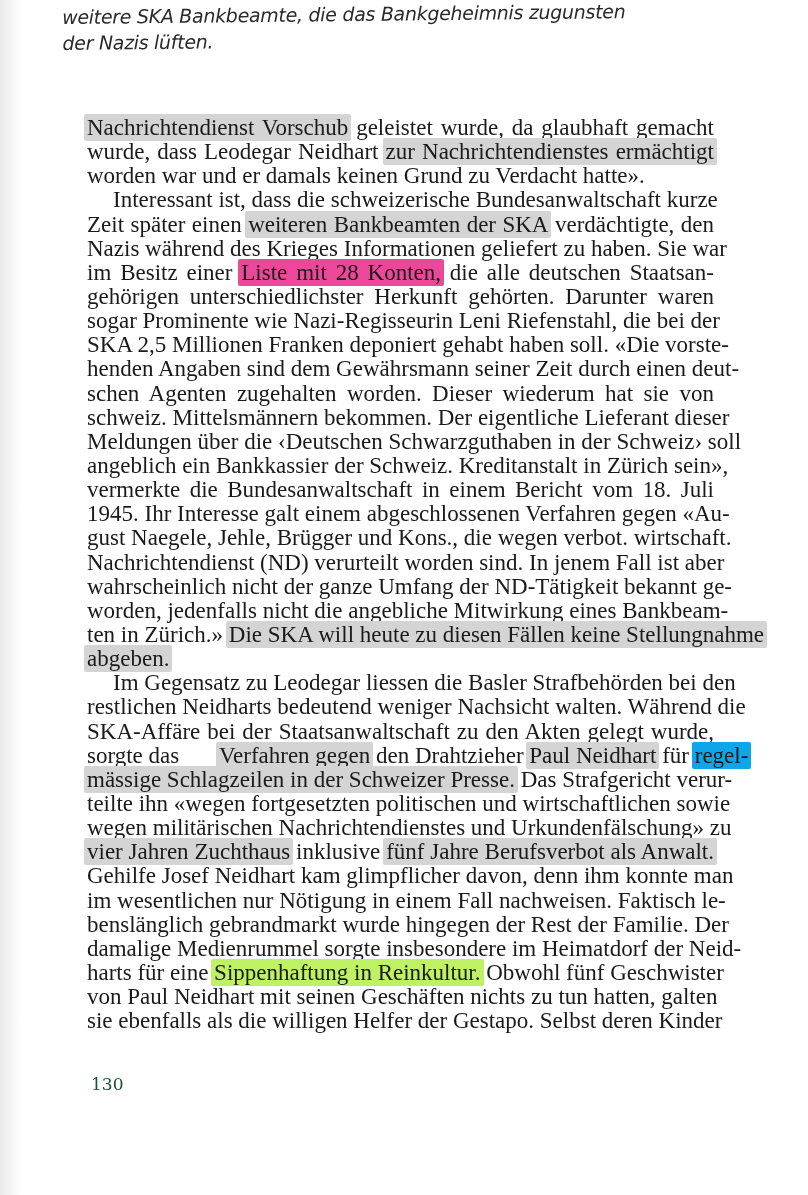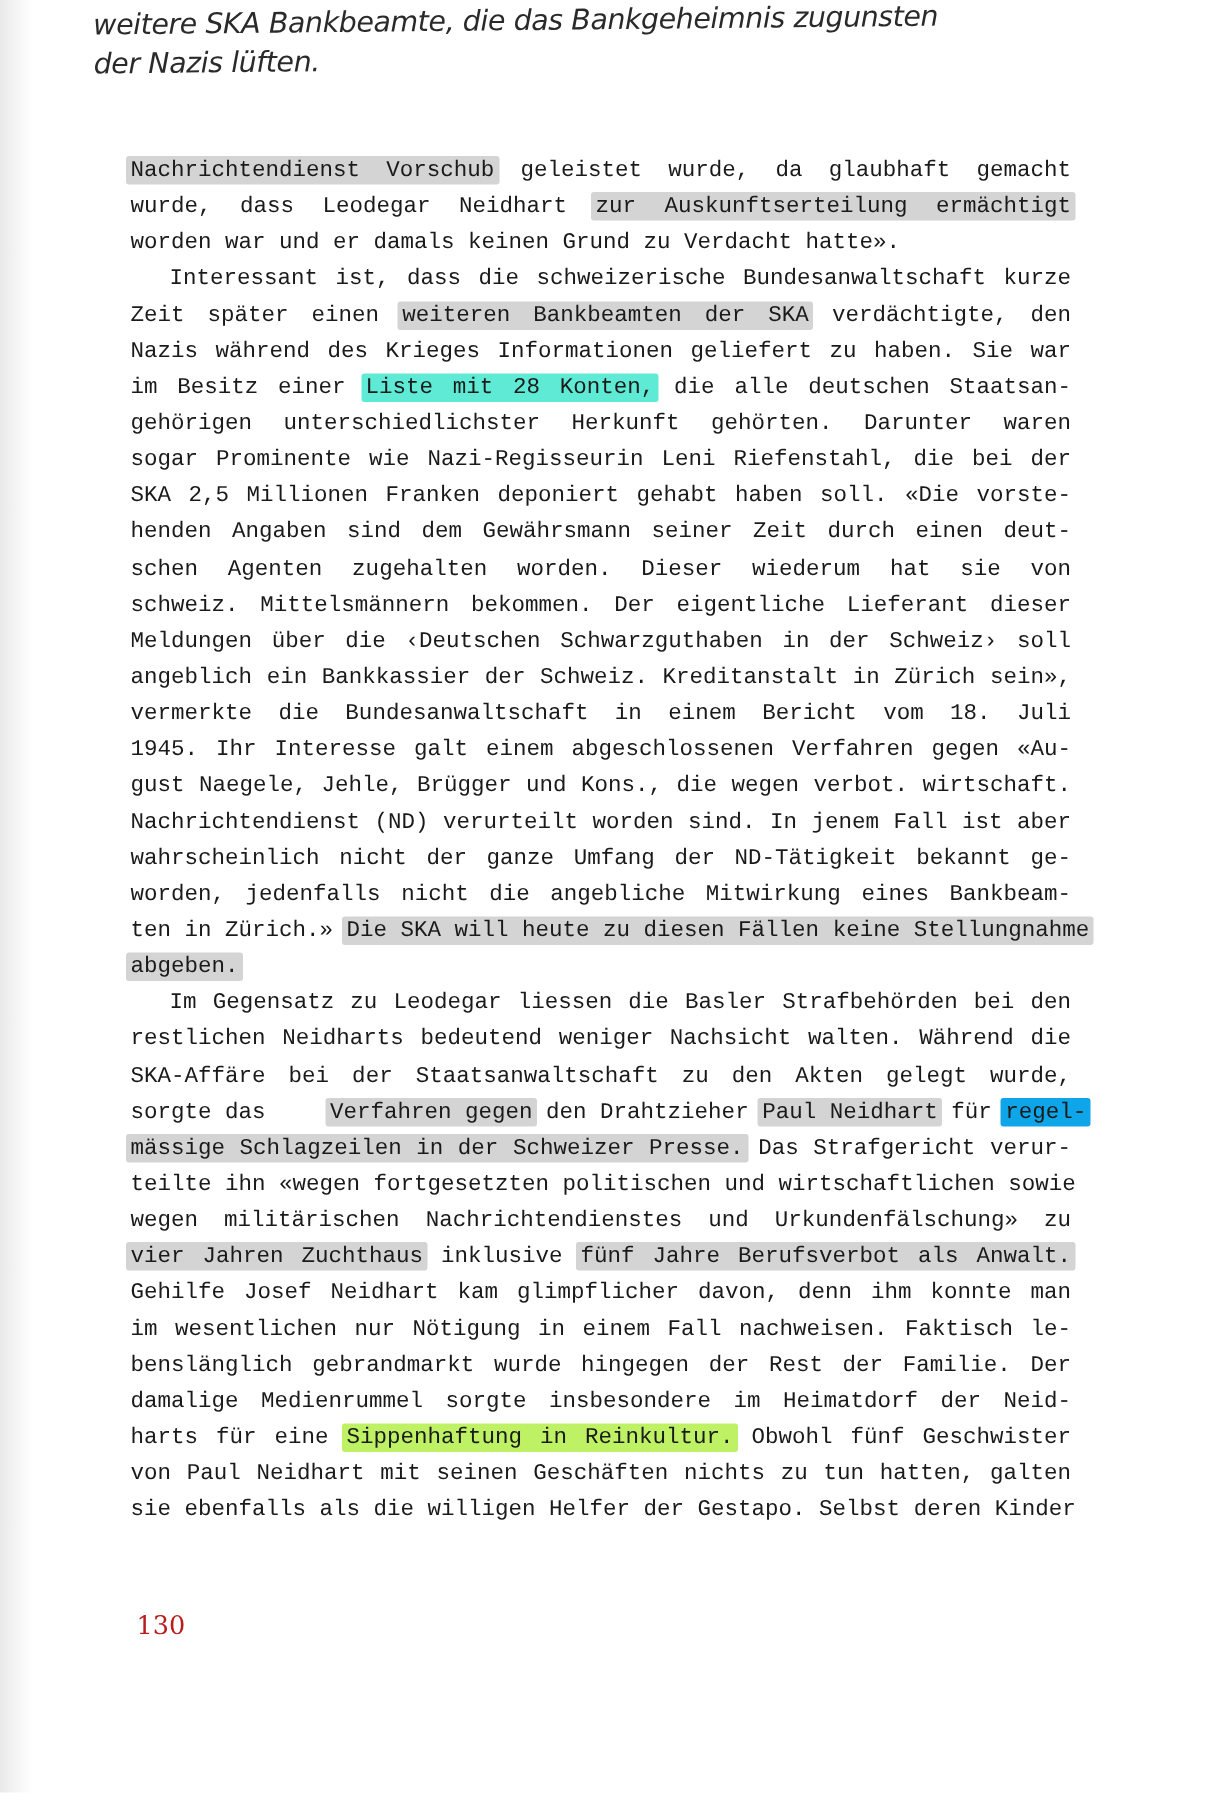--- a/index.html
+++ b/index.html
@@ -11,53 +11,53 @@
     position: absolute; left: 0; top: 0; width: 22px; height: 1195px;
     background: linear-gradient(to right, #e9e9e9, #f7f7f7 60%, #ffffff);
   }
   .note {
     position: absolute; left: 62px; top: 4px; width: 680px;
     font-family: "DejaVu Sans", sans-serif; font-style: italic; font-size: 19px;
     line-height: 26px; color: #2a2a2a; letter-spacing: -0.3px;
     transform: rotate(-0.6deg); transform-origin: left top;
   }
   .text {
-    position: absolute; left: 87px; top: 102px; width: 627px;
-    font-family: Liberation Mono, monospace; font-size: 15px; line-height: 24.15px;
+    position: absolute; left: 87px; top: 116px; width: 627px;
+    font-family: Liberation Serif, serif; font-size: 23px; line-height: 24.15px;
   }
   .line {
     display: block; white-space: nowrap; text-align: justify; text-align-last: justify;
     height: 24.15px;
   }
   .line.last { text-align-last: left; }
   .line.indent { padding-left: 26px; }
   .hl { background: #d4d4d4; padding: 1px 3px; margin: 0 -3px; border-radius: 2px; }
   .pagenum {
     position: absolute; left: 91px; top: 1074px;
-    font-family: "DejaVu Serif", serif; font-size: 17px; color: #b91c1c;
+    font-family: "DejaVu Serif", serif; font-size: 17px; color: #14532d;
   }
 </style>
 </head>
 <body>
 
 <div class="gutter"></div>
 
 <div class="note">
   <div>weitere SKA Bankbeamte, die das Bankgeheimnis zugunsten</div>
   <div>der Nazis lüften.</div>
 </div>
 
 <div class="text" id="body-text">
     <span class="line"><span class="hl" style="background: rgb(212, 212, 212);">Nachrichtendienst Vorschub</span><span> geleistet wurde, da glaubhaft gemacht</span></span>
-    <span class="line"><span>wurde, dass Leodegar Neidhart </span><span class="hl" style="background: rgb(212, 212, 212);">zur Auskunftserteilung ermächtigt</span></span>
+    <span class="line"><span>wurde, dass Leodegar Neidhart </span><span class="hl" style="background: rgb(212, 212, 212);">zur Nachrichtendienstes ermächtigt</span></span>
     <span class="line last"><span>worden war und er damals keinen Grund zu Verdacht hatte».</span></span>
     <span class="line indent"><span>Interessant ist, dass die schweizerische Bundesanwaltschaft kurze</span></span>
     <span class="line"><span>Zeit später einen </span><span class="hl" style="background: rgb(212, 212, 212);">weiteren Bankbeamten der SKA</span><span> verdächtigte, den</span></span>
     <span class="line"><span>Nazis während des Krieges Informationen geliefert zu haben. Sie war</span></span>
-    <span class="line"><span>im Besitz einer </span><span class="hl" style="background: #5eead4;">Liste mit 28 Konten,</span><span> die alle deutschen Staatsan-</span></span>
+    <span class="line"><span>im Besitz einer </span><span class="hl" style="background: #ec4899;">Liste mit 28 Konten,</span><span> die alle deutschen Staatsan-</span></span>
     <span class="line"><span>gehörigen unterschiedlichster Herkunft gehörten. Darunter waren</span></span>
     <span class="line"><span>sogar Prominente wie Nazi-Regisseurin Leni Riefenstahl, die bei der</span></span>
     <span class="line"><span>SKA 2,5 Millionen Franken deponiert gehabt haben soll. «Die vorste-</span></span>
     <span class="line"><span>henden Angaben sind dem Gewährsmann seiner Zeit durch einen deut-</span></span>
     <span class="line"><span>schen Agenten zugehalten worden. Dieser wiederum hat sie von</span></span>
     <span class="line"><span>schweiz. Mittelsmännern bekommen. Der eigentliche Lieferant dieser</span></span>
     <span class="line"><span>Meldungen über die ‹Deutschen Schwarzguthaben in der Schweiz› soll</span></span>
     <span class="line"><span>angeblich ein Bankkassier der Schweiz. Kreditanstalt in Zürich sein»,</span></span>
     <span class="line"><span>vermerkte die Bundesanwaltschaft in einem Bericht vom 18. Juli</span></span>
     <span class="line"><span>1945. Ihr Interesse galt einem abgeschlossenen Verfahren gegen «Au-</span></span>

